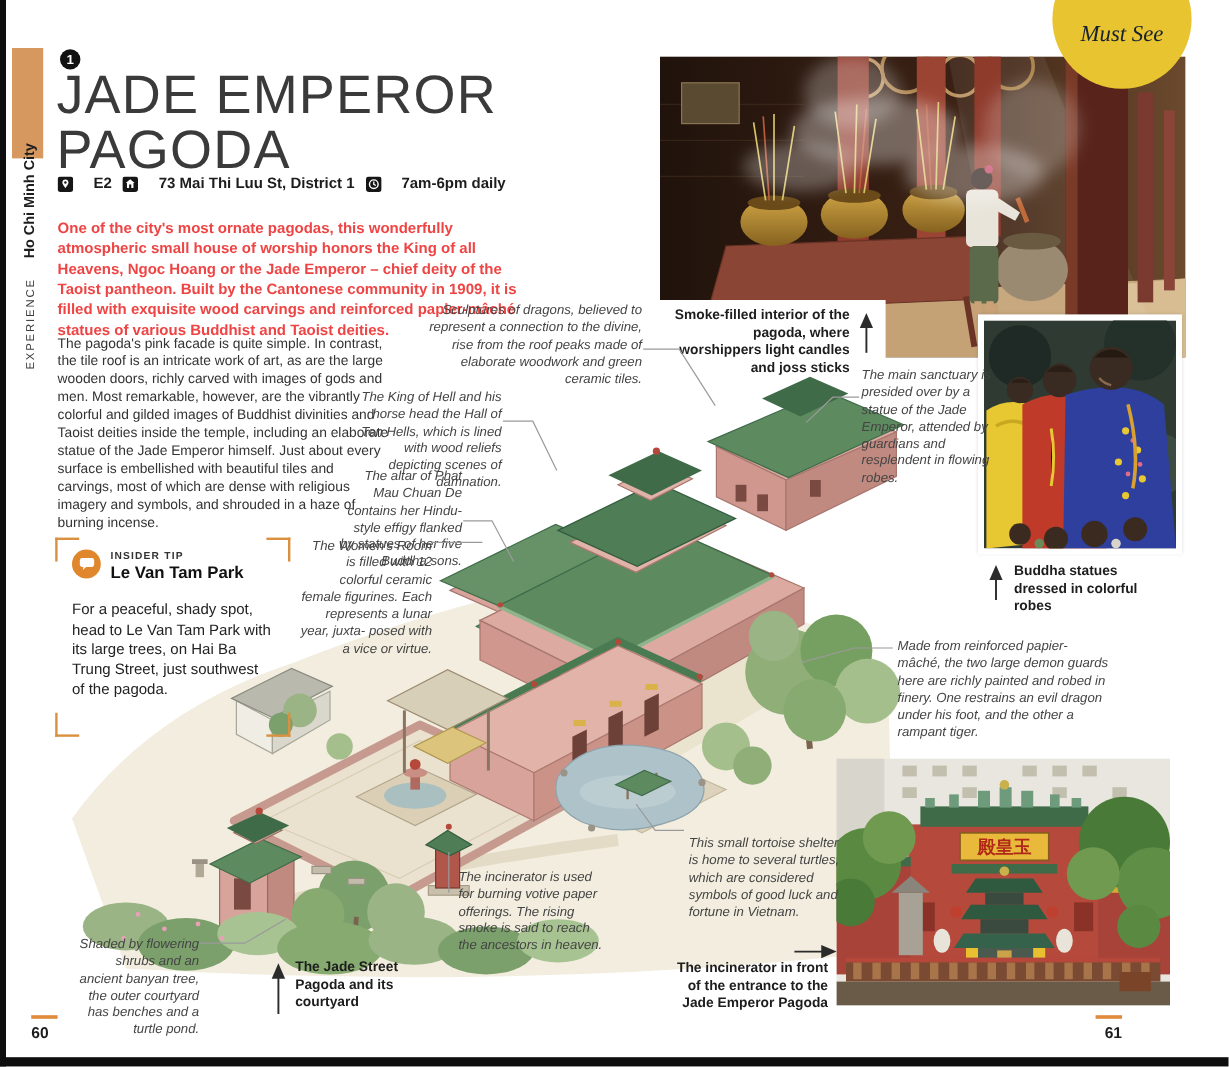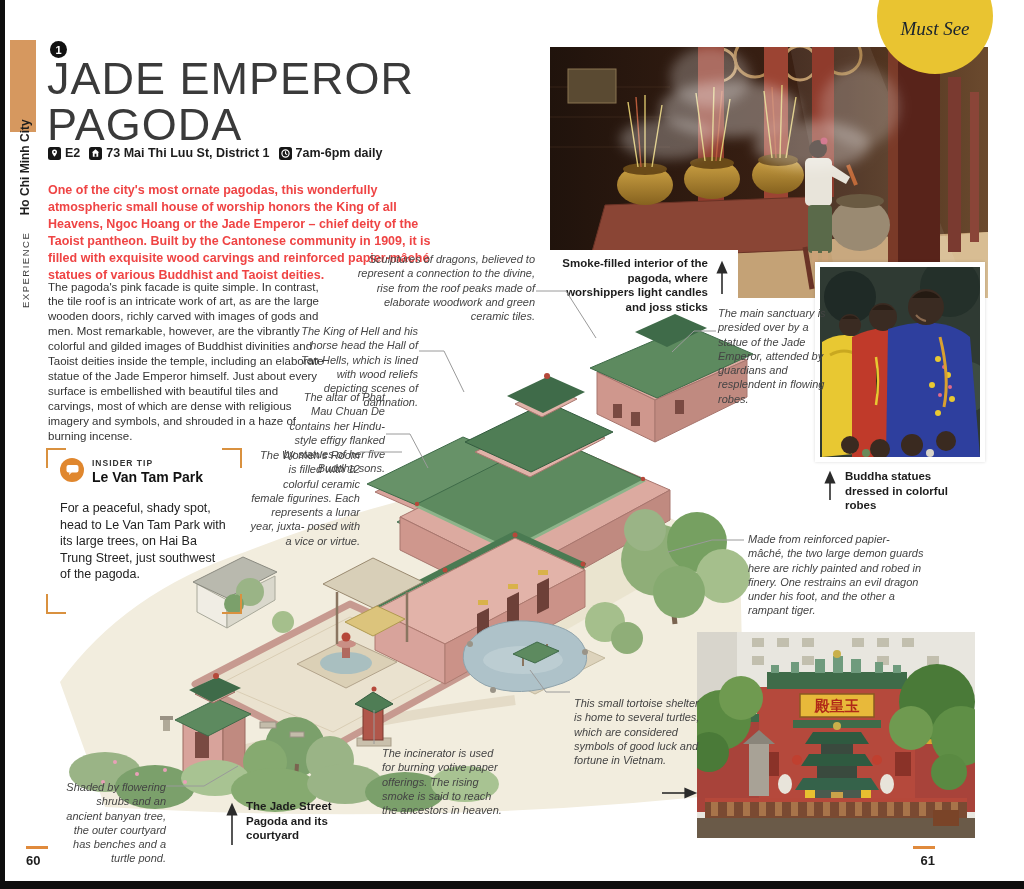--- a/index.html
+++ b/index.html
@@ -19,21 +19,21 @@
   .side-rot .loc{font-size:12px;font-weight:bold;color:#1d1d1d;margin-left:12px;}
 
   
   .badge{left:50px;top:41px;width:17px;height:17px;border-radius:50%;background:#111;
          color:#fff;font-size:11px;font-weight:bold;display:flex;align-items:center;
          justify-content:center;z-index:3;}
   .title{left:47px;top:56px;width:420px;font-size:45px;line-height:46px;font-weight:300;
          letter-spacing:1px;color:#3a3a3a;z-index:3;}
   .meta{left:48px;top:146px;display:flex;align-items:center;gap:9px;z-index:3;
         font-size:12.5px;font-weight:bold;color:#1d1d1d;}
-  .meta .mi{display:flex;align-items:center;gap:4px;}
+  .meta .mi{display:flex;align-items:center;gap:17px;}
   .intro{left:48px;top:169px;width:392px;font-size:12.5px;font-weight:bold;line-height:1.36;
          color:#ef4444;z-index:3;}
   .bodytext{left:48px;top:268px;width:278px;font-size:11.5px;line-height:1.3;color:#333;z-index:3;}
 
   
   .tip{left:46px;top:448px;width:196px;height:166px;z-index:3;}
   .tip .corner{position:absolute;width:18px;height:18px;}
   .tip .c-tl{left:0;top:0;border-left:2px solid #d9913f;border-top:2px solid #d9913f;}
   .tip .c-tr{right:0;top:0;border-right:2px solid #d9913f;border-top:2px solid #d9913f;}
   .tip .c-bl{left:0;bottom:0;border-left:2px solid #d9913f;border-bottom:2px solid #d9913f;}
@@ -52,21 +52,21 @@
   .cap{font-size:11.5px;font-weight:bold;line-height:1.28;color:#1d1d1d;z-index:7;}
   .capr{text-align:right;}
 
   .a-dragons{left:345px;top:252px;width:190px;}
   .a-king{left:298px;top:324px;width:120px;}
   .a-altar{left:283px;top:390px;width:102px;}
   .a-womens{left:250px;top:448px;width:110px;}
   .a-sanct{left:718px;top:306px;width:116px;}
   .a-demons{left:748px;top:532px;width:176px;}
   .a-tortoise{left:574px;top:696px;width:132px;}
-  .a-incin{left:382px;top:746px;width:124px;}
+  .a-incin{left:382px;top:724px;width:124px;}
   .a-shaded{left:58px;top:780px;width:108px;}
 
   .capbox{left:548px;top:250px;width:190px;height:52px;background:#fff;z-index:5;}
   .c-smoke{left:556px;top:256px;width:152px;}
   .c-buddha{left:845px;top:469px;width:125px;}
   .c-court{left:246px;top:799px;width:102px;}
   .c-incin{left:552px;top:800px;width:138px;}
 
   
   .photo-interior{left:550px;top:47px;width:438px;height:251px;z-index:4;}
@@ -522,20 +522,21 @@
         <rect x="222" y="170" width="7" height="14"></rect>
         <rect x="238" y="170" width="7" height="14"></rect>
         <rect x="254" y="170" width="7" height="14"></rect>
     </g>
     <rect x="8" y="166" width="262" height="4" fill="#b5483a"></rect>
     <rect x="0" y="186" width="278" height="20" fill="#6a5a48"></rect>
     <rect x="236" y="178" width="26" height="16" fill="#7a4428"></rect>
   </svg>
 
   <div class="abs cap c-court">The Jade Street Pagoda and its courtyard</div>
+  <div class="abs cap capr c-incin">The incinerator in front of the entrance to the Jade Emperor Pagoda</div>
 
   <div class="abs mustsee">
     <span>Must See</span>
   </div>
 
   <div class="abs pgnum pg60">
     <div class="rule"></div>
     <span>60</span>
   </div>
   <div class="abs pgnum pg61">

